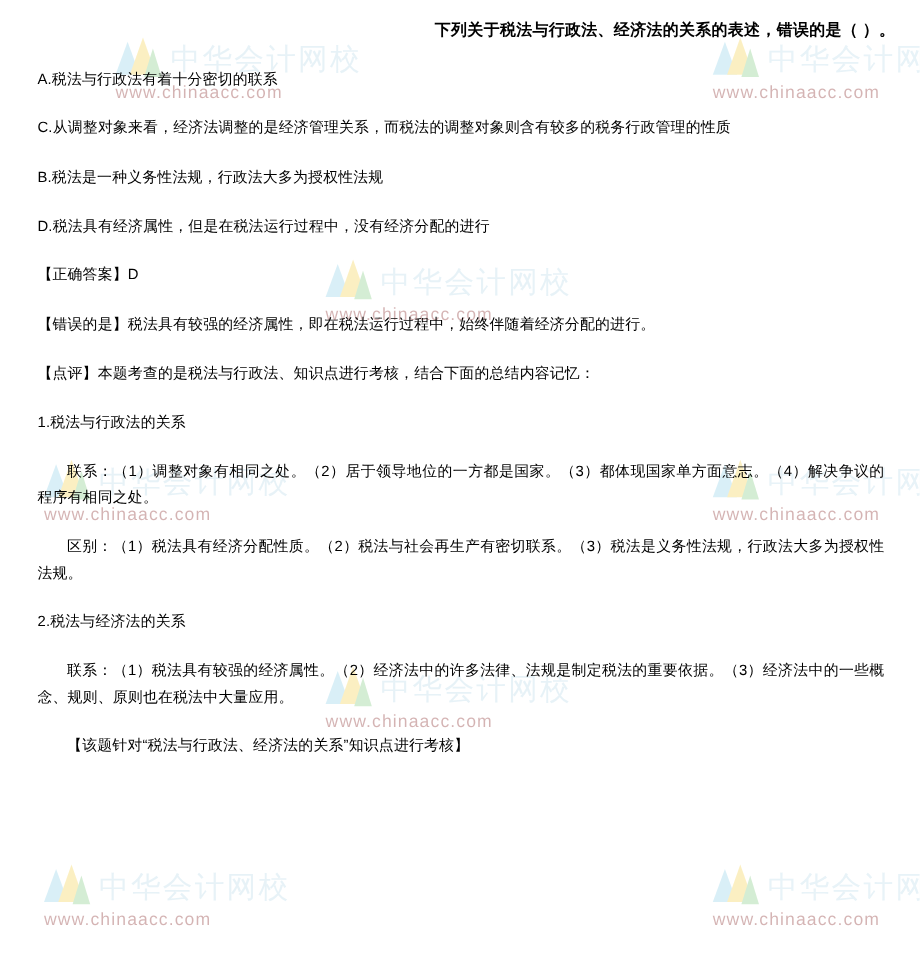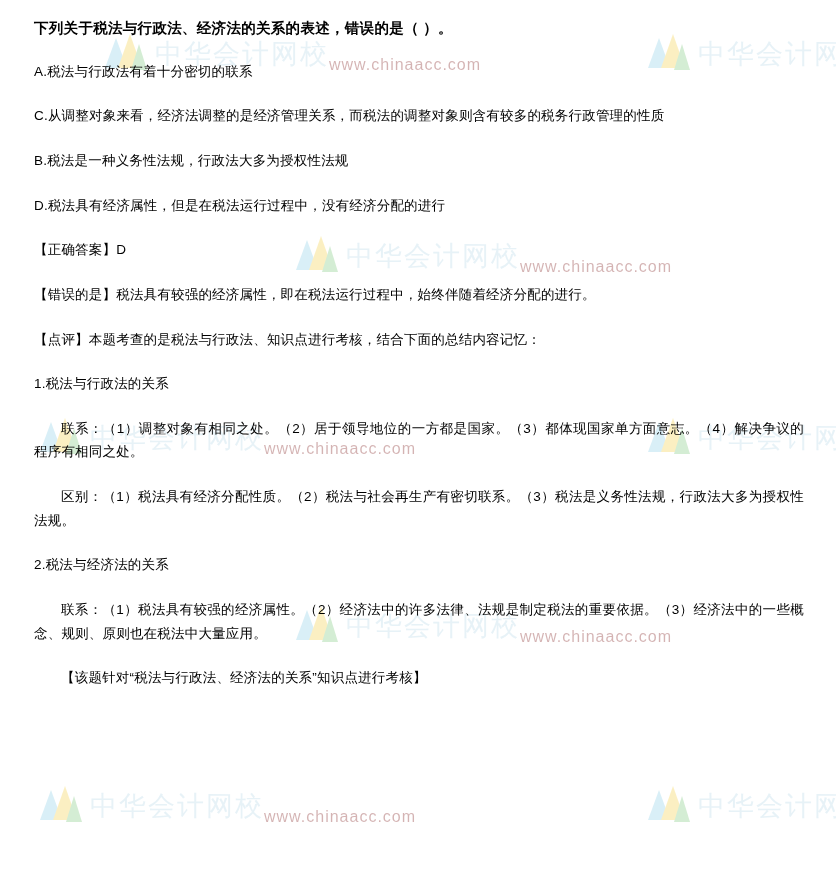--- a/index.html
+++ b/index.html
@@ -19,22 +19,22 @@
   
   #watermarks {
     position: absolute;
     inset: 0;
     pointer-events: none;
     z-index: 0;
   }
   .wm {
     position: absolute;
     display: flex;
-    flex-direction: row;
-    align-items: flex-end;
+    flex-direction: column;
+    align-items: flex-start;
     opacity: 0.33;
     user-select: none;
   }
   .wm .wm-row {
     display: flex;
     align-items: center;
     gap: 8px;
   }
   .wm .wm-logo {
     position: relative;
@@ -89,20 +89,21 @@
     z-index: 1;
     padding: 14px 22px 10px 34px;
     box-sizing: border-box;
   }
   .q-title {
     font-weight: bold;
     font-size: 14.5px;
     line-height: 1.5;
     margin: 4px 0 20px 0;
     letter-spacing: 0.3px;
+    text-align: right;
   }
   p.line {
     font-size: 13.5px;
     line-height: 1.75;
     margin: 0 10px 21px 0;
     letter-spacing: 0.2px;
     text-align: justify;
   }
   p.indent {
     text-indent: 2em;

